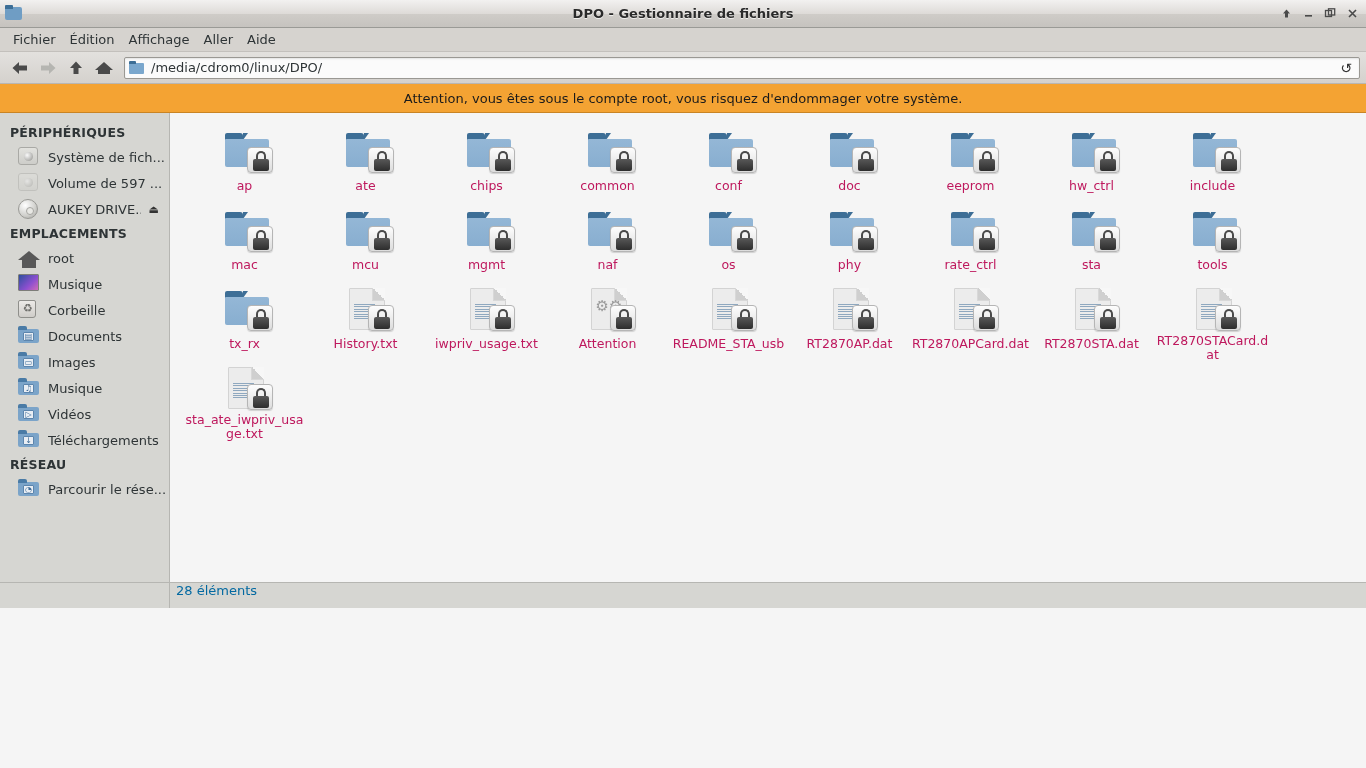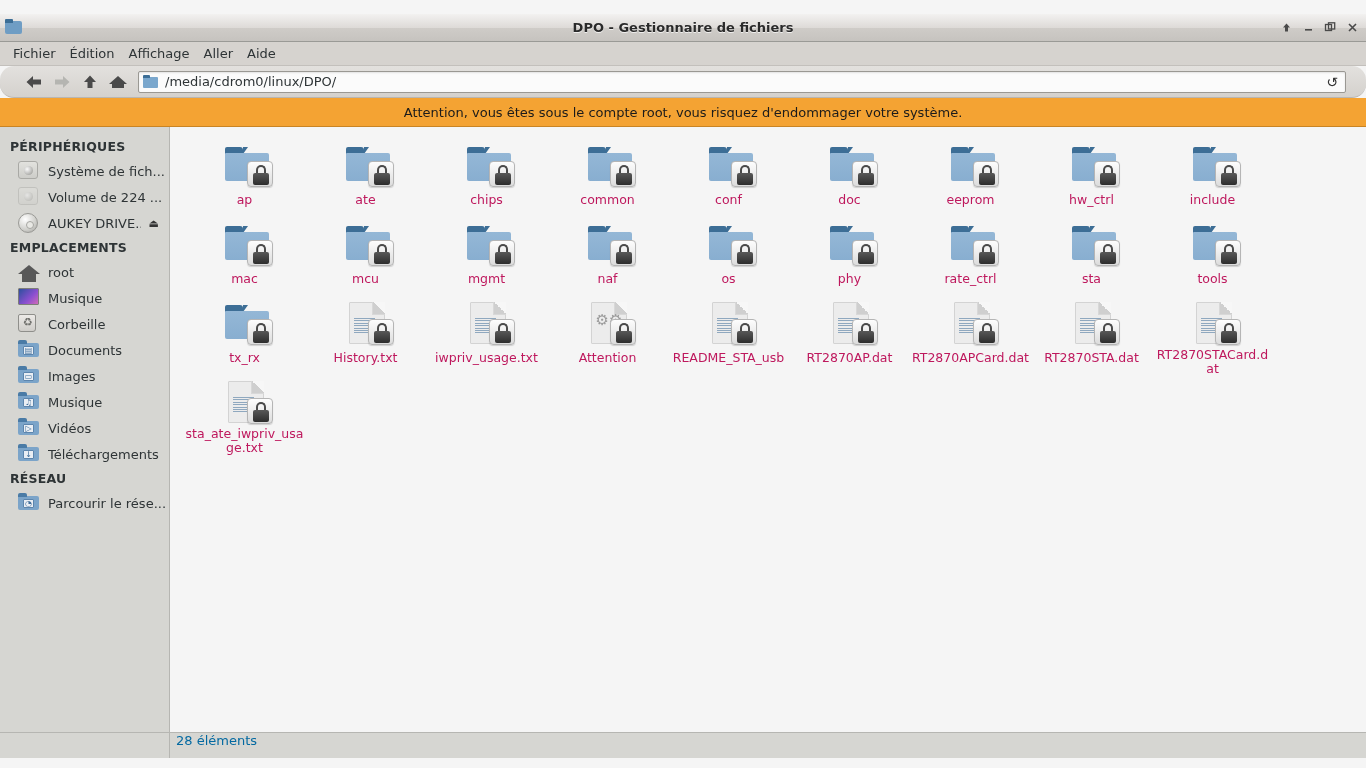--- a/index.html
+++ b/index.html
@@ -4,21 +4,21 @@
 <style>
   * { box-sizing: border-box; margin: 0; padding: 0; }
   html, body {
     width: 1366px; height: 768px;
     font-family: "DejaVu Sans", "Liberation Sans", sans-serif;
     font-size: 13px;
     color: #2e3436;
     overflow: hidden;
     background: #f5f5f5;
   }
-  .window { width: 1366px; height: 744px; display: flex; flex-direction: column; margin-top: 14px; }
+  .window { width: 1366px; height: 608px; display: flex; flex-direction: column; }
 
   
   .titlebar {
     height: 28px; flex: 0 0 28px;
     background: linear-gradient(to bottom, #f2f1f0 0%, #dedbd8 50%, #cfccc8 51%, #c6c3bf 100%);
     border-bottom: 1px solid #9a9a96;
     display: flex; align-items: center; position: relative;
   }
   .title-icon { width: 20px; height: 18px; margin-left: 5px; position: relative; }
   .title-icon .f-back { position:absolute; left:0; top:2px; width:17px; height:13px; background:#6f9dc4; border-radius:1px 2px 2px 2px; }
@@ -42,23 +42,22 @@
     background: #d6d3cf;
     display: flex; align-items: center; padding-left: 6px;
     border-bottom: 1px solid #c3c0bc;
   }
   .menu-item { padding: 2px 7px; font-size: 13px; color: #2e3436; }
 
   
   .toolbar {
     height: 32px; flex: 0 0 32px;
     background: linear-gradient(to bottom,#e3e1de,#d4d1cd);
-    display: flex; align-items: center; padding: 0 20px;
+    display: flex; align-items: center; padding: 0 6px;
     border-bottom: 1px solid #b9b6b2;
-    border-radius: 14px;
   }
   .navbtn { width: 28px; height: 26px; display:flex; align-items:center; justify-content:center; }
   .pathbar {
     flex: 1; height: 22px; margin-left: 6px;
     background: #fbfbfb; border: 1px solid #9a9893; border-radius: 2px;
     display: flex; align-items: center; padding: 0 4px;
     box-shadow: inset 0 1px 2px rgba(0,0,0,0.10);
   }
   .pathbar .p-icon { width:16px; height:13px; position:relative; margin-right:6px; flex:0 0 16px;}
   .pathbar .p-icon .b { position:absolute; left:0; top:2px; width:15px; height:11px; background:#7aa7cd; border-radius:1px; }
@@ -243,21 +242,21 @@
         <div class="side-item">
           <span class="sicon">
             <div class="ic-drive"></div>
           </span>
           <span class="label">Système de fich...</span>
         </div>
         <div class="side-item">
           <span class="sicon">
             <div class="ic-drive dim"></div>
           </span>
-          <span class="label">Volume de 224 ...</span>
+          <span class="label">Volume de 597 ...</span>
         </div>
         <div class="side-item">
           <span class="sicon">
             <div class="ic-cd"></div>
           </span>
           <span class="label">AUKEY DRIVE...</span>
           <span class="eject">⏏</span>
         </div>
         <div class="side-group">EMPLACEMENTS</div>
         <div class="side-item">

